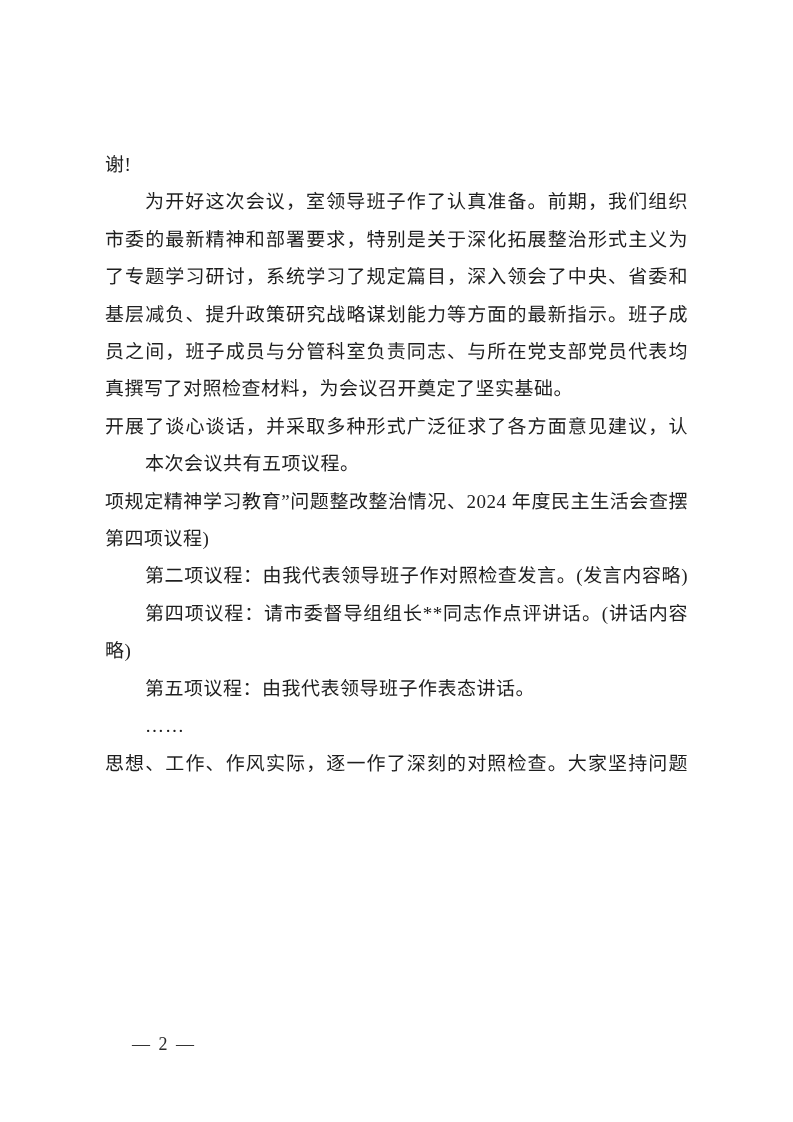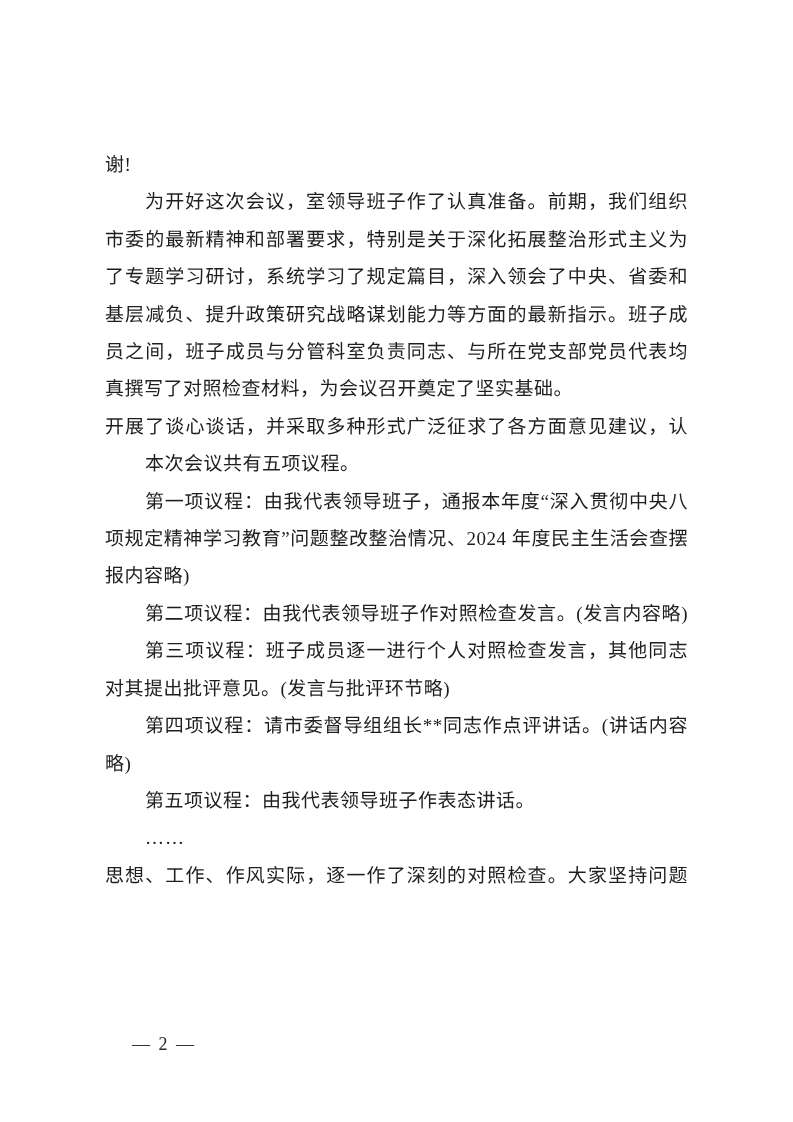--- a/index.html
+++ b/index.html
@@ -62,33 +62,28 @@
       <div class="line fill">员之间，班子成员与分管科室负责同志、与所在党支部党员代表均</div>
       <div class="line">真撰写了对照检查材料，为会议召开奠定了坚实基础。</div>
       <div class="line fill">开展了谈心谈话，并采取多种形式广泛征求了各方面意见建议，认</div>
     </div>
 
     <div class="para">
       <div class="line indent">本次会议共有五项议程。</div>
     </div>
 
     <div class="para">
-      <div class="line indent fill">第一项议程：由我代表领导班子，通报本年度“深入贯彻中央八</div>
       <div class="line fill">项规定精神学习教育”问题整改整治情况、2024 年度民主生活会查摆</div>
-      <div class="line">报内容略)</div>
+      <div class="line">第四项议程)</div>
     </div>
 
     <div class="para">
       <div class="line indent fill">第二项议程：由我代表领导班子作对照检查发言。(发言内容略)</div>
     </div>
 
-    <div class="para">
-      <div class="line indent fill">第三项议程：班子成员逐一进行个人对照检查发言，其他同志</div>
-      <div class="line">对其提出批评意见。(发言与批评环节略)</div>
-    </div>
 
     <div class="para">
       <div class="line indent fill">第四项议程：请市委督导组组长**同志作点评讲话。(讲话内容</div>
       <div class="line">略)</div>
     </div>
 
     <div class="para">
       <div class="line indent">第五项议程：由我代表领导班子作表态讲话。</div>
     </div>
 

